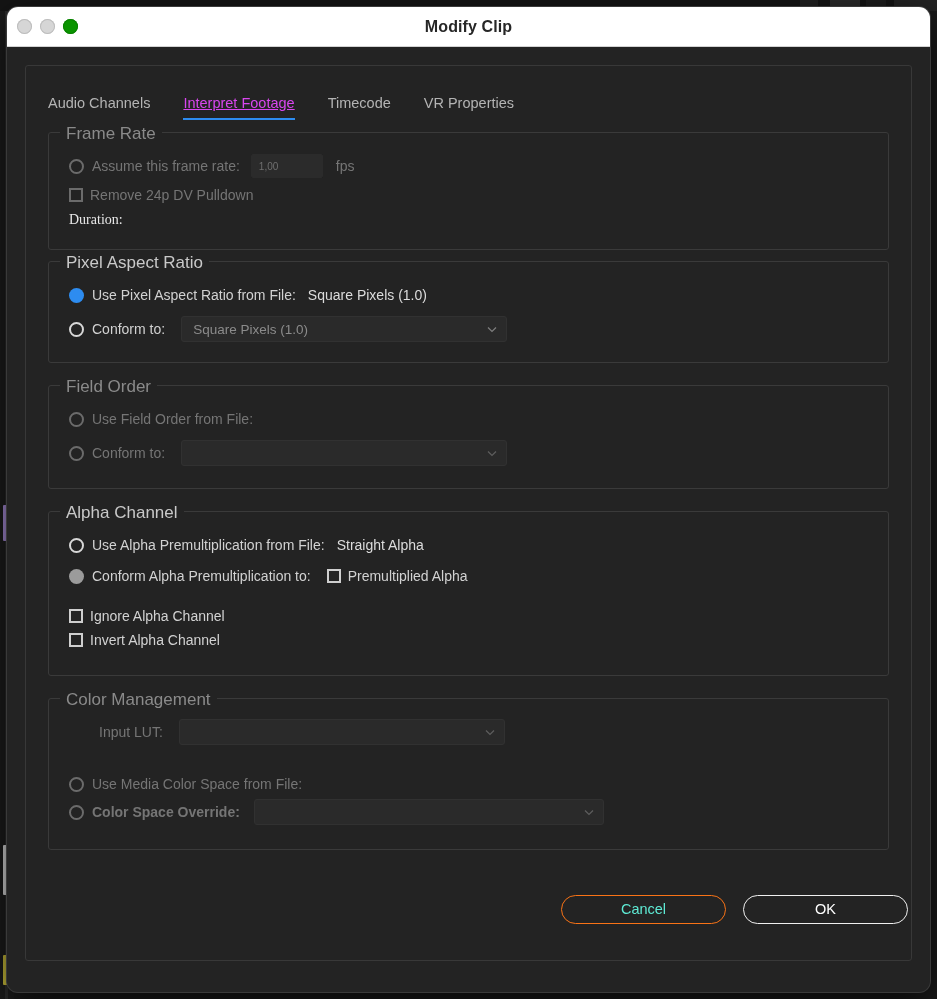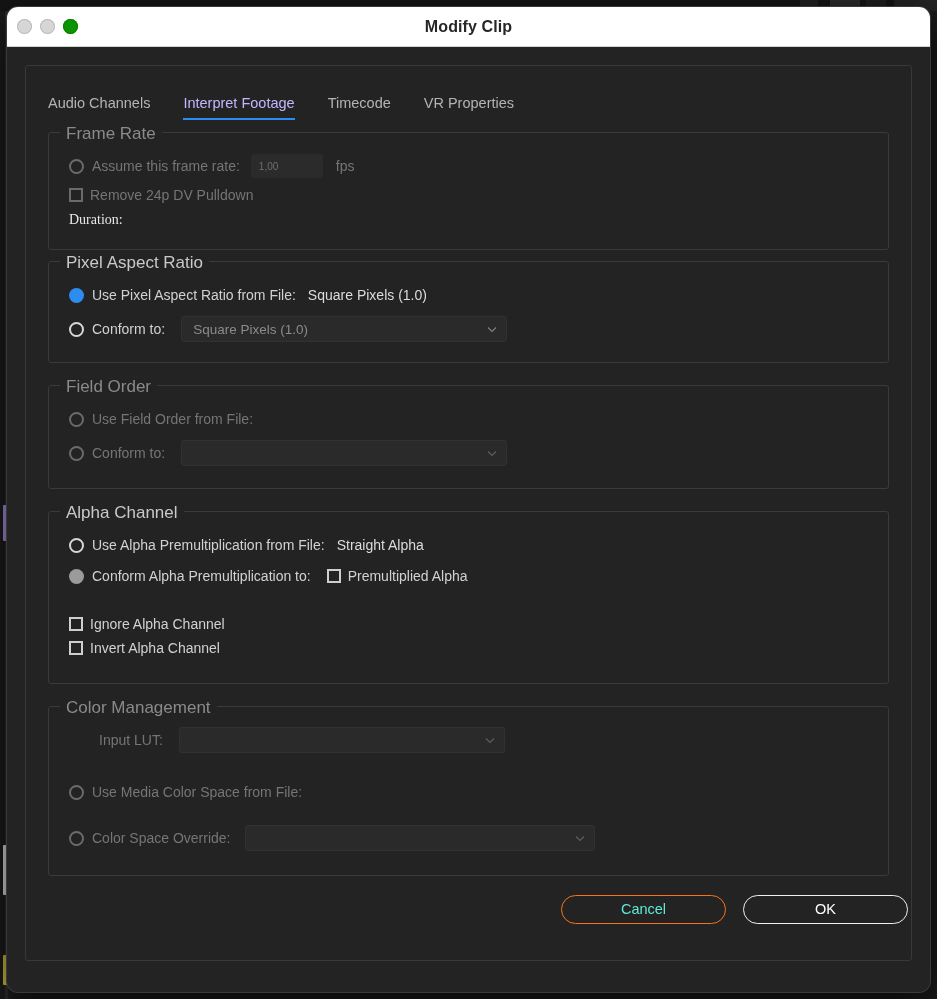--- a/index.html
+++ b/index.html
@@ -87,21 +87,21 @@
   }
   .tab {
     font-size: 14.5px;
     color: #b4b4b4;
     padding: 0 21px 9px 0;
     margin-right: 12px;
     position: relative;
     cursor: pointer;
     white-space: nowrap;
   }
-  .tab.active { color: #c4b5fd; }
+  .tab.active { color: #d946ef; text-decoration: underline; }
   .tab.active::after {
     content: "";
     position: absolute;
     left: 0; right: 21px; bottom: 0;
     height: 2px;
     background: #2d8cf0;
   }
 
   
   .group {
@@ -314,21 +314,21 @@
             <span class="val" style="margin-left:12px;">Straight Alpha</span>
           </div>
 
           <div class="row" style="margin-top:5px;">
             <span class="radio hover"></span>
             <span class="lbl">Conform Alpha Premultiplication to:</span>
             <span class="checkbox" style="margin-left:16px;"></span>
             <span class="lbl">Premultiplied Alpha</span>
           </div>
 
-          <div class="row" style="min-height:22px;margin-top:24px;">
+          <div class="row" style="min-height:22px;margin-top:16px;">
             <span class="checkbox"></span>
             <span class="lbl">Ignore Alpha Channel</span>
           </div>
 
           <div class="row" style="min-height:22px;margin-top:2px;">
             <span class="checkbox"></span>
             <span class="lbl">Invert Alpha Channel</span>
           </div>
 
         </div>
@@ -347,21 +347,21 @@
               </svg>
             </span>
           </div>
 
           <div class="row" style="margin-top:26px;">
             <span class="radio off dis"></span>
             <span class="lbl dim">Use Media Color Space from File:</span>
             <span class="lbl dim" style="margin-left:10px;"></span>
           </div>
 
-          <div class="row" style="margin-top:20px;">
+          <div class="row" style="margin-top:2px;font-weight:bold;">
             <span class="radio off dis"></span>
             <span class="lbl dim">Color Space Override:</span>
             <span class="select" style="margin-left:14px;width:350px;">
               <span></span>
               <svg class="chev" viewBox="0 0 12 12">
                 <path d="M2 4.5 L6 8.5 L10 4.5" fill="none" stroke="#6f6f6f" stroke-width="1.2"></path>
               </svg>
             </span>
           </div>
 

